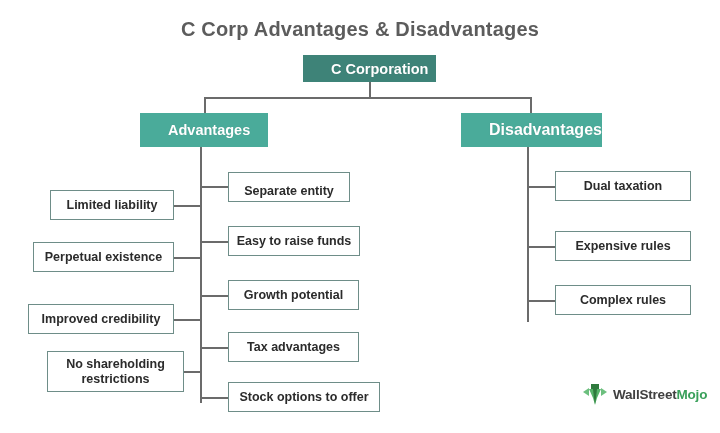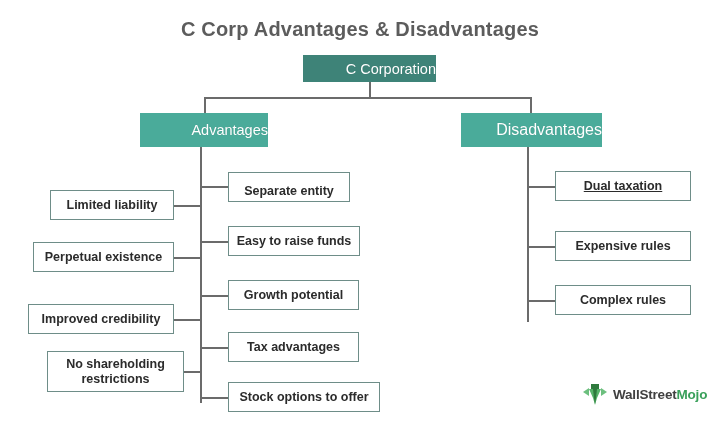--- a/index.html
+++ b/index.html
@@ -26,23 +26,23 @@
     font-size: 20px;
     font-weight: bold;
     color: #5c5c5c;
     letter-spacing: 0.2px;
   }
   
   .teal-box {
     position: absolute;
     display: flex;
     align-items: center;
-    justify-content: flex-end;
+    justify-content: flex-start;
     color: #ffffff;
-    font-weight: normal;
+    font-weight: bold;
     box-sizing: border-box;
     text-shadow: 0 0 1px rgba(0,0,0,0.15);
     padding-left: 28px;
   }
   #root-box {
     left: 303px;
     top: 55px;
     width: 133px;
     height: 27px;
     background: #3e8378;
@@ -171,21 +171,21 @@
   <div class="leaf-box" style="left:47px; top:351px; width:137px; height:41px;">
     <span>No shareholding restrictions</span>
   </div>
 
   <div class="spine" style="position:absolute; left:527px; top:147px; height:175px;"></div>
 
   <div class="stub" style="position:absolute; left:528px; top:186px; width:28px;"></div>
   <div class="stub" style="position:absolute; left:528px; top:246px; width:28px;"></div>
   <div class="stub" style="position:absolute; left:528px; top:300px; width:28px;"></div>
 
-  <div class="leaf-box" style="left:555px; top:171px; width:136px; height:30px;text-decoration:underline;">
+  <div class="leaf-box" style="left:555px; top:171px; width:136px; height:30px;">
     <span>Dual taxation</span>
   </div>
   <div class="leaf-box" style="left:555px; top:231px; width:136px; height:30px;">
     <span>Expensive rules</span>
   </div>
   <div class="leaf-box" style="left:555px; top:285px; width:136px; height:30px;">
     <span>Complex rules</span>
   </div>
 
   <div id="logo">

